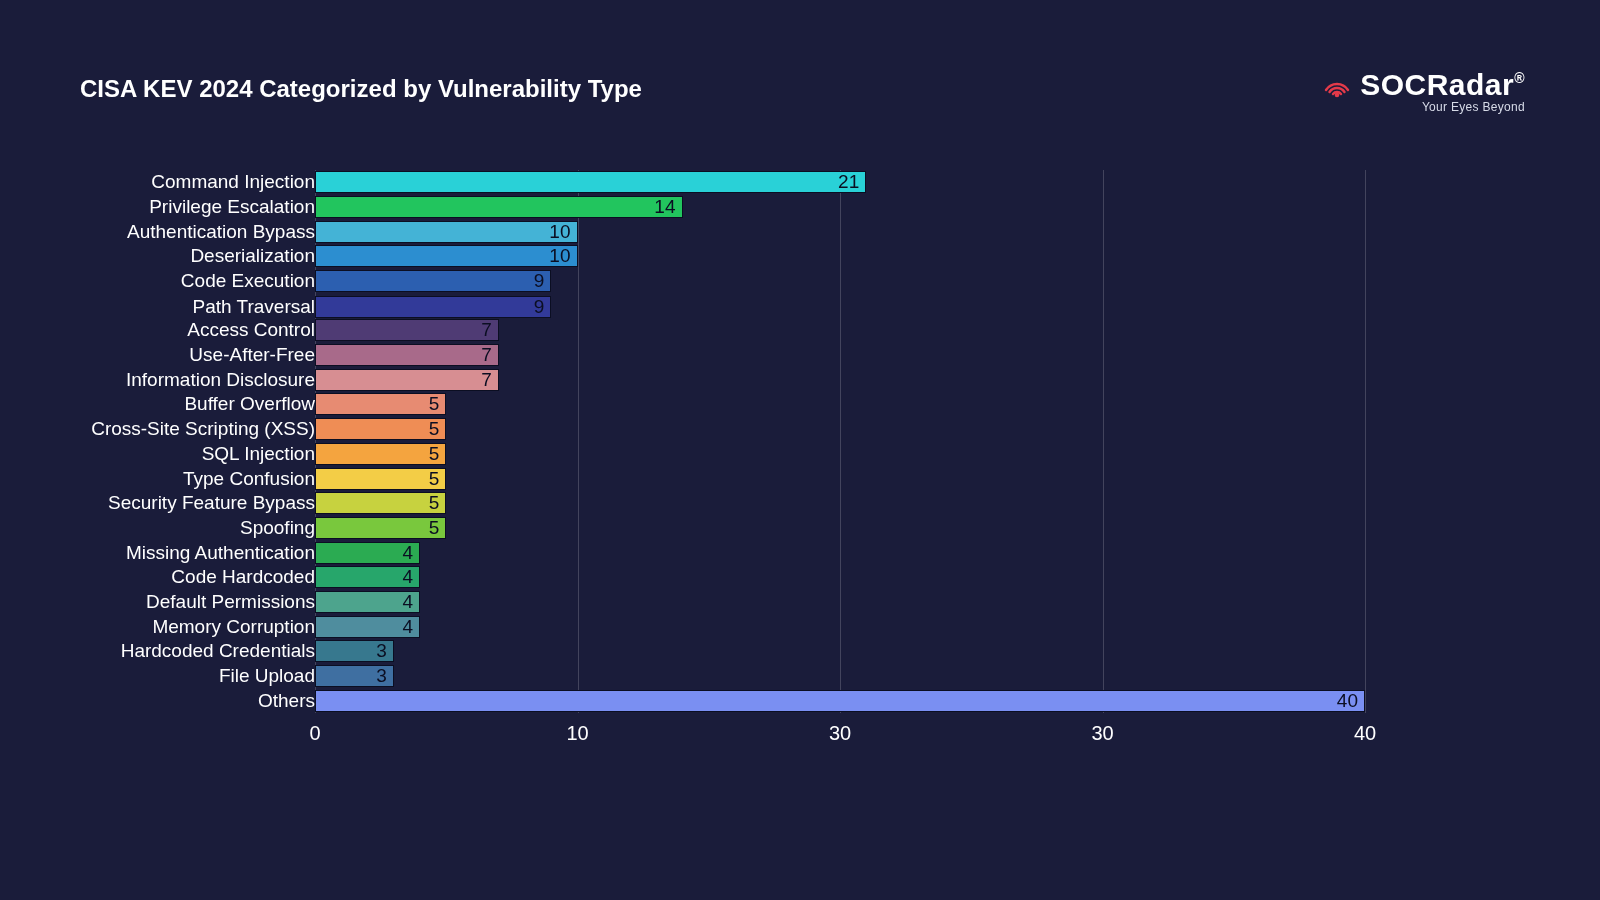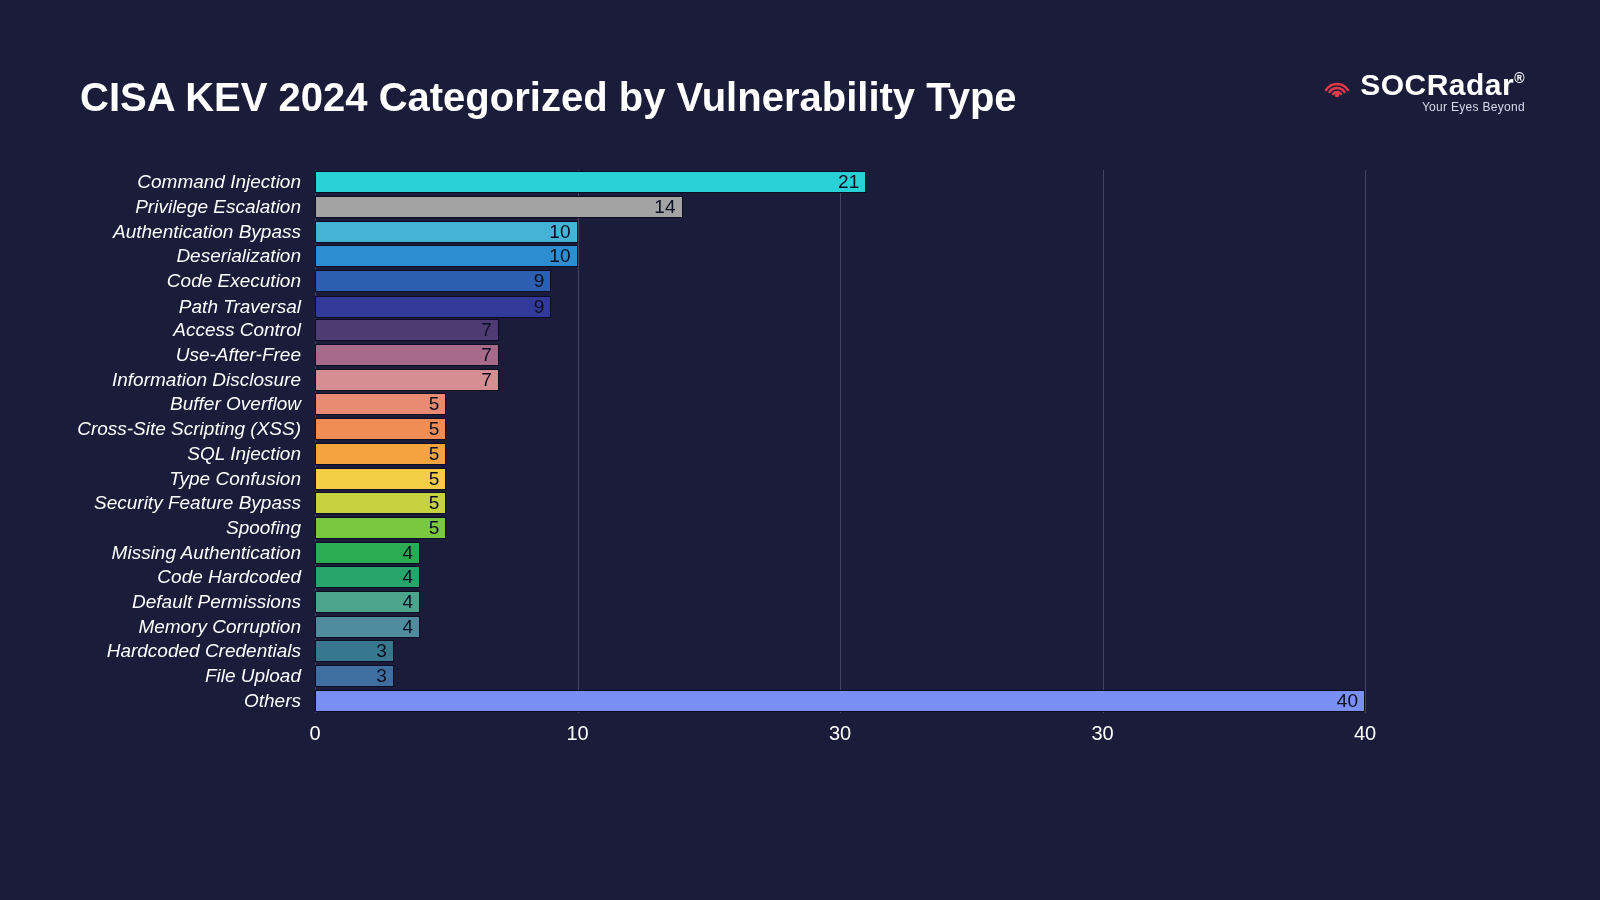--- a/index.html
+++ b/index.html
@@ -14,21 +14,21 @@
   }
   .page {
     position: relative;
     width: 1600px;
     height: 900px;
   }
   .title {
     position: absolute;
     left: 80px;
     top: 75px;
-    font-size: 40px;
+    font-size: 24px;
     font-weight: 700;
     color: #fff;
   }
   .logo {
     position: absolute;
     right: 75px;
     top: 68px;
     text-align: right;
   }
   .logo-row {
@@ -84,25 +84,24 @@
   .bar-row {
     position: absolute;
     left: 0;
     height: 24.7px;
     display: flex;
     align-items: center;
   }
   .bar-row .cat {
     position: absolute;
     right: 100%;
-    padding-right: 14px;
+    padding-right: 0;
     white-space: nowrap;
     font-size: 19px;
     color: #fff;
-    font-style: italic;
   }
   .bar {
     height: 22px;
     border: 1px solid #0b0e22;
     box-sizing: border-box;
     display: flex;
     align-items: center;
     justify-content: flex-end;
     padding-right: 6px;
     font-size: 19px;
@@ -139,21 +138,21 @@
         <div class="gridline" style="left: 262.5px;"></div>
         <div class="gridline" style="left: 525px;"></div>
         <div class="gridline" style="left: 787.5px;"></div>
         <div class="gridline" style="left: 1050px;"></div>
         <div class="bar-row" style="top: 0px; height: 24.6818px;">
           <div class="cat">Command Injection</div>
           <div class="bar" style="width: 551.25px; background: rgb(41, 209, 215);">21</div>
         </div>
         <div class="bar-row" style="top: 24.6818px; height: 24.6818px;">
           <div class="cat">Privilege Escalation</div>
-          <div class="bar" style="width: 367.5px; background: #a3a3a3;">14</div>
+          <div class="bar" style="width: 367.5px; background: #22c55e;">14</div>
         </div>
         <div class="bar-row" style="top: 49.3636px; height: 24.6818px;">
           <div class="cat">Authentication Bypass</div>
           <div class="bar" style="width: 262.5px; background: rgb(68, 179, 214);">10</div>
         </div>
         <div class="bar-row" style="top: 74.0455px; height: 24.6818px;">
           <div class="cat">Deserialization</div>
           <div class="bar" style="width: 262.5px; background: rgb(44, 142, 208);">10</div>
         </div>
         <div class="bar-row" style="top: 98.7273px; height: 24.6818px;">

